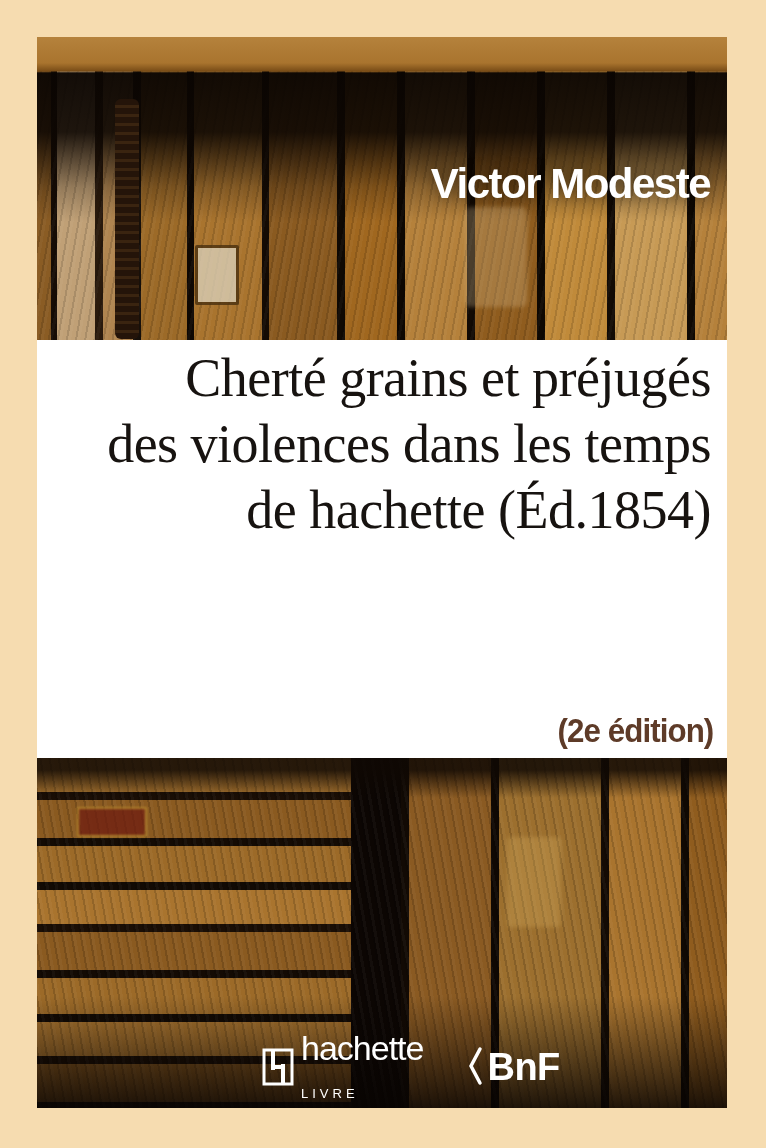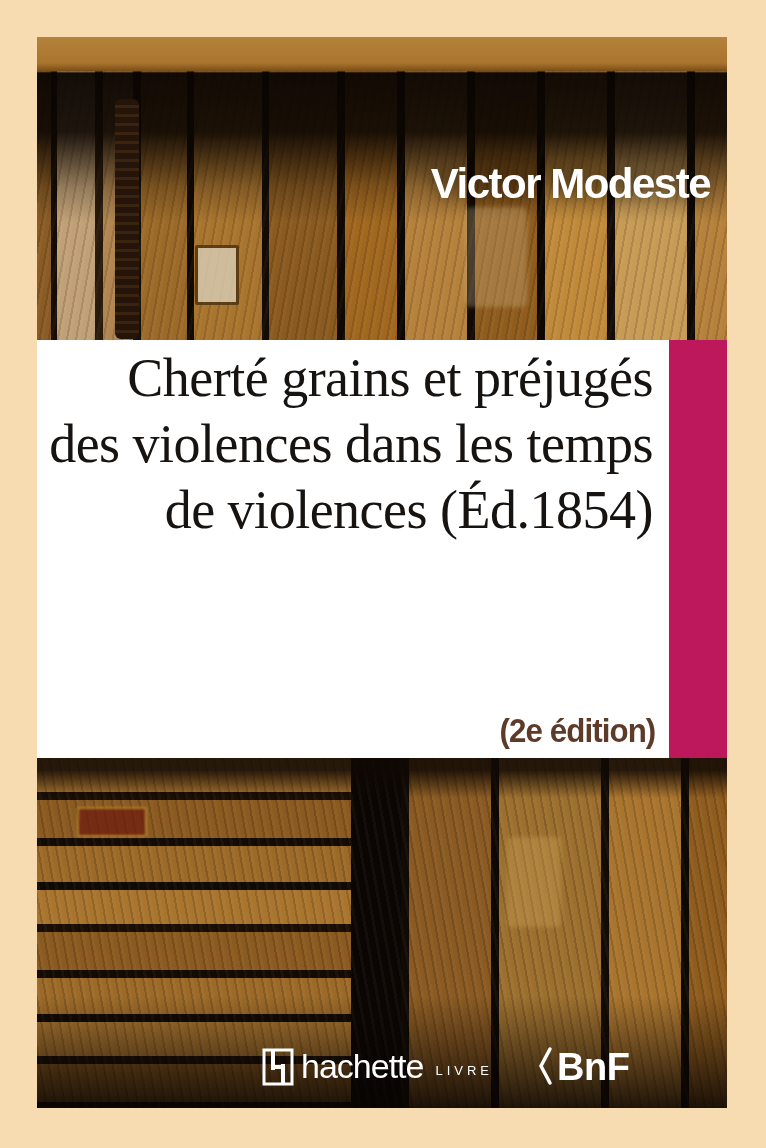--- a/index.html
+++ b/index.html
@@ -8,21 +8,21 @@
     background:#f6dcb0;
     font-family:"Liberation Sans", sans-serif;
     overflow:hidden;
     position:relative;
   }
   .page{position:absolute;left:0;top:0;width:766px;height:1148px;}
 
   
   .photo{
     position:absolute;left:37px;top:37px;width:690px;height:1071px;
-    background:#be185d;
+    background:#d946ef;
     text-decoration:underline;
   }
   .photo-top{
     position:absolute;left:0;top:0;width:690px;height:303px;
     background-image:
       
       linear-gradient(180deg,#b5823c 0px,#a9742e 26px,#7a4d17 34px,rgba(0,0,0,0) 35px),
       
       linear-gradient(180deg,rgba(0,0,0,0) 0px,rgba(0,0,0,0) 34px,rgba(10,5,2,0.95) 36px,rgba(12,6,2,0.9) 95px,rgba(12,6,2,0.25) 150px,rgba(12,6,2,0) 185px),
       
@@ -91,21 +91,21 @@
   
   .author{
     position:absolute;right:17px;top:123px;
     color:#fff;font-weight:bold;font-size:42px;letter-spacing:-1.5px;
     text-shadow:0 0 16px rgba(0,0,0,0.55);
     white-space:nowrap;
   }
 
   
   .title-band{
-    position:absolute;left:0;top:303px;width:632px;height:418px;
+    position:absolute;left:0;top:303px;width:690px;height:418px;
     background:#ffffff;
   }
   .title{
     position:absolute;right:16px;left:4px;top:5px;
     font-family:"Liberation Serif", serif;
     font-size:54px;line-height:66px;letter-spacing:-0.5px;
     color:#171310;text-align:right;
   }
   .edition{
     position:absolute;right:14px;bottom:8px;
@@ -114,21 +114,21 @@
     transform:scaleX(0.92);transform-origin:right bottom;
   }
 
   
   .logos{
     position:absolute;left:225px;top:1009px;height:42px;
     display:flex;align-items:center;
     color:#fff;
   }
   .hachette-icon{width:32px;height:38px;flex:0 0 auto;}
-  .hachette-text{margin-left:7px;display:flex;flex-direction:row;line-height:1;gap:12px;}
+  .hachette-text{margin-left:7px;display:flex;flex-direction:column;line-height:1;gap:12px;}
   .hachette-name{font-size:34px;letter-spacing:-1px;font-weight:normal;line-height:0.86;}
   .hachette-sub{font-size:13px;letter-spacing:4px;margin-top:12px;}
   .bnf{display:flex;align-items:flex-start;margin-left:44px;}
   .bnf-bracket{margin-right:4px;}
   .bnf-name{font-size:38px;font-weight:bold;letter-spacing:-0.5px;}
 </style>
 </head>
 <body>
 
 <div class="page">
@@ -140,21 +140,21 @@
       <div class="label-white"></div>
       <div class="label-stamp"></div>
     </div>
 
     <div class="author">Victor Modeste</div>
 
     <div class="title-band">
       <div class="title">
         <div>Cherté grains et préjugés</div>
         <div>des violences dans les temps</div>
-        <div>de violences (Éd.1854)</div>
+        <div>de hachette (Éd.1854)</div>
       </div>
       <div class="edition">(2e édition)</div>
     </div>
 
     <div class="photo-bottom"></div>
     <div class="label-red"></div>
     <div class="label-gold"></div>
 
     <div class="logos">
       <svg class="hachette-icon" viewBox="0 0 32 38">

